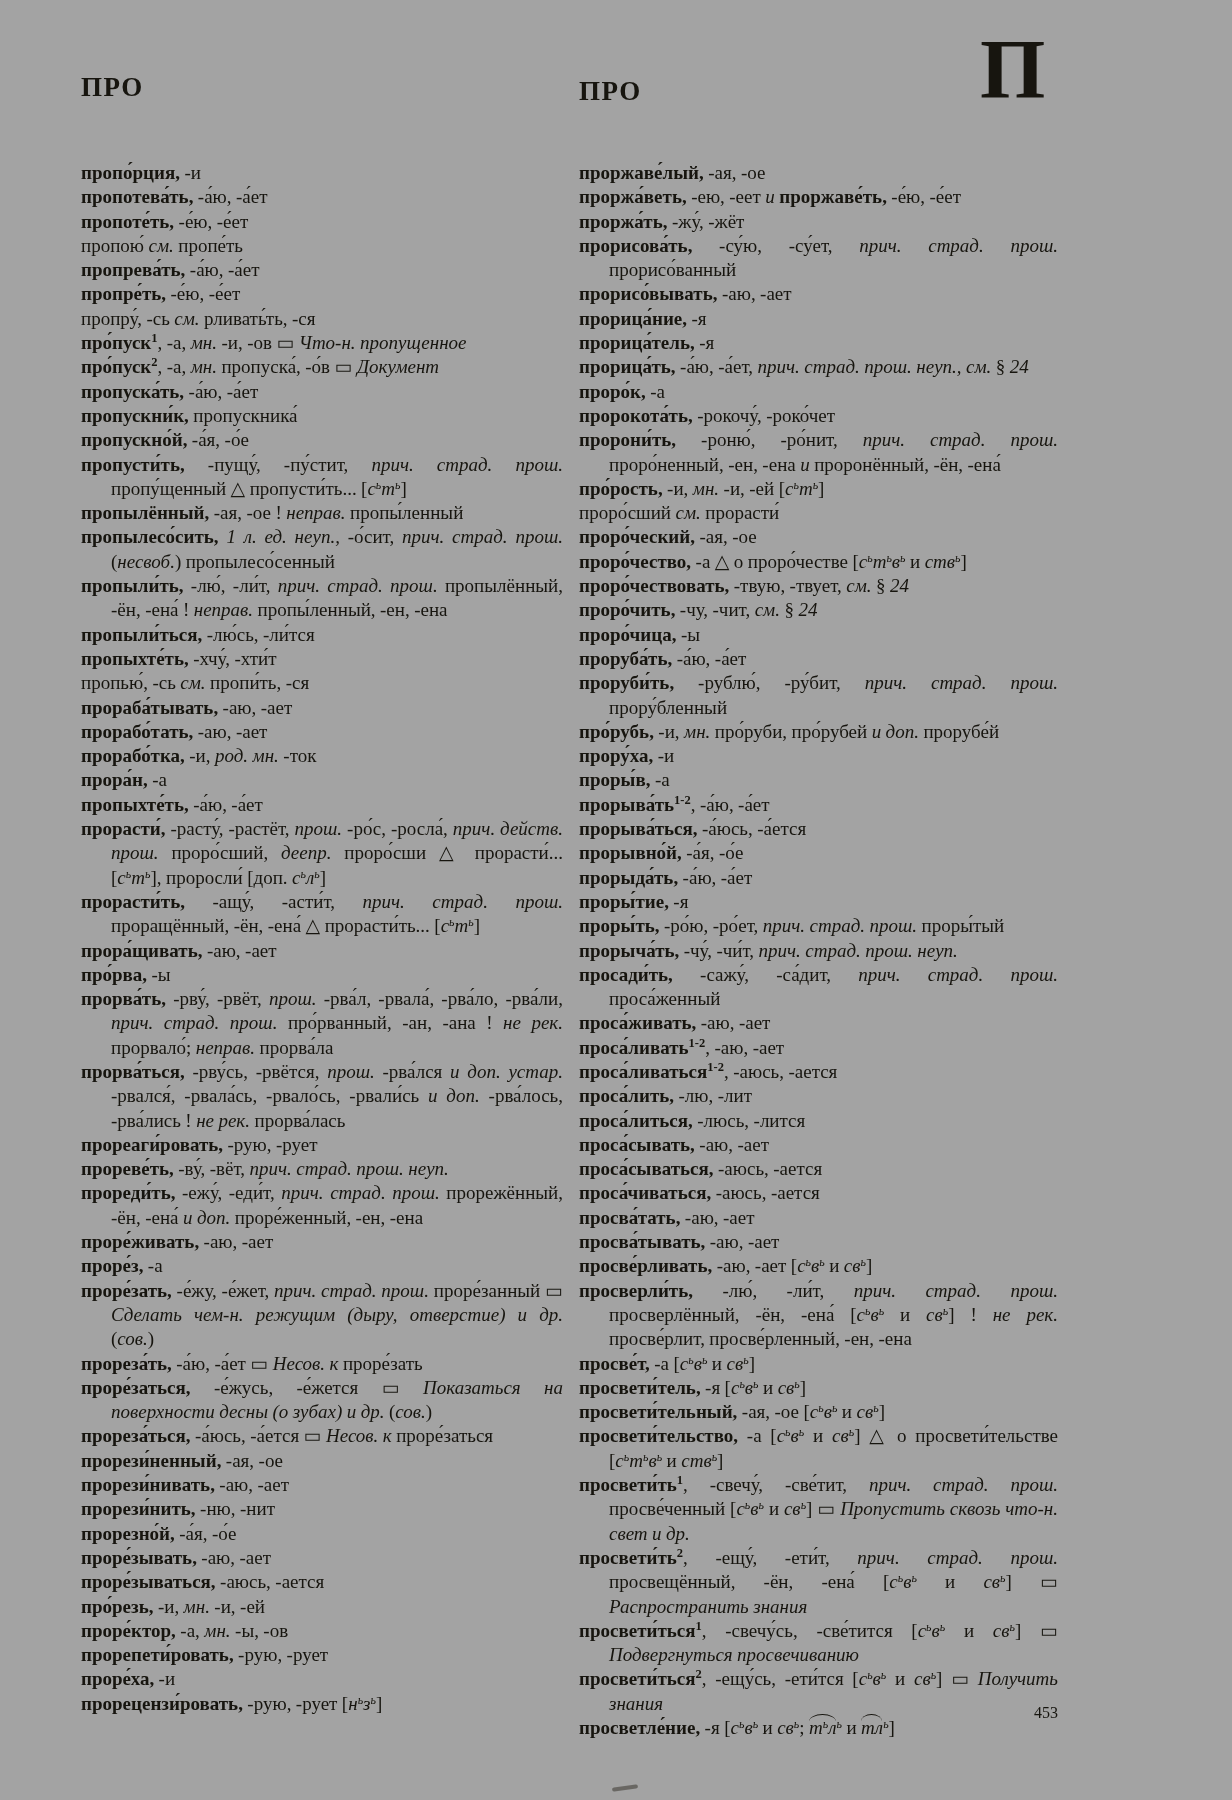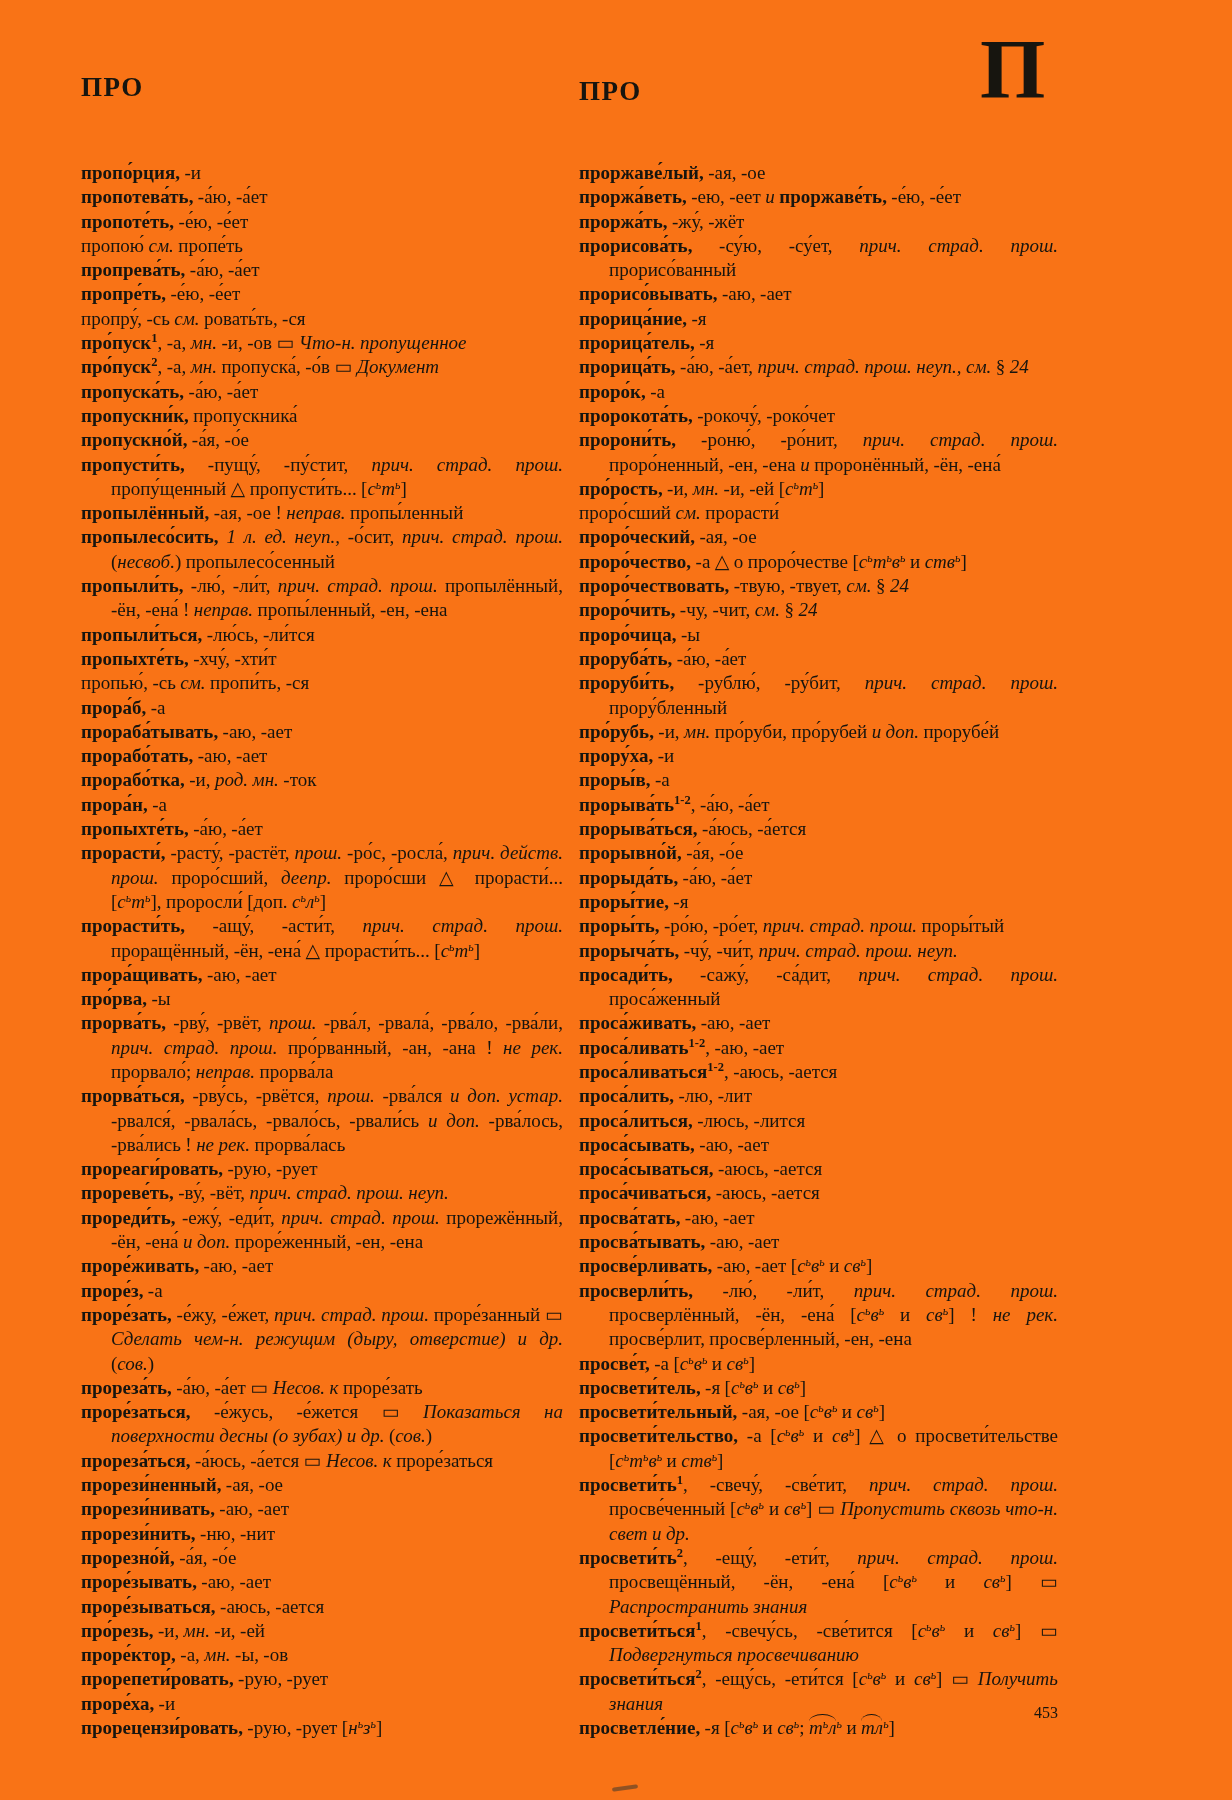--- a/index.html
+++ b/index.html
@@ -1,19 +1,19 @@
 <!DOCTYPE html>
 <html lang="ru"><head>
 <meta charset="utf-8">
 <style>
   html,body{margin:0;padding:0;background:#f5f3ec;}
   .page{
     position:relative;
     width:1232px;height:1800px;
-    background:#f97316;
+    background:#a3a3a3;
     font-family:"Liberation Serif","DejaVu Serif",serif;
     color:#17150f;
     overflow:hidden;
   }
   .running-head{
     position:absolute;top:72px;
     font-weight:bold;font-size:27px;letter-spacing:1.5px;
   }
   .running-head-left{left:81px;}
   .running-head-right{left:579px;top:76px;}
@@ -58,34 +58,33 @@
   <div class="running-head running-head-left">ПРО</div>
   <div class="running-head running-head-right">ПРО</div>
   <div class="section-letter">П</div>
   <div class="col col-left">
       <div class="entry"><span class="r-b">пропо́рция,</span><span class="r-n"> -и</span></div>
       <div class="entry"><span class="r-b">пропотева́ть,</span><span class="r-n"> -а́ю, -а́ет</span></div>
       <div class="entry"><span class="r-b">пропоте́ть,</span><span class="r-n"> -е́ю, -е́ет</span></div>
       <div class="entry"><span class="r-n">пропою́ </span><span class="r-i">см.</span><span class="r-n"> пропе́ть</span></div>
       <div class="entry"><span class="r-b">пропрева́ть,</span><span class="r-n"> -а́ю, -а́ет</span></div>
       <div class="entry"><span class="r-b">пропре́ть,</span><span class="r-n"> -е́ю, -е́ет</span></div>
-      <div class="entry"><span class="r-n">пропру́, -сь </span><span class="r-i">см.</span><span class="r-n"> ровать́ть, -ся</span></div>
+      <div class="entry"><span class="r-n">пропру́, -сь </span><span class="r-i">см.</span><span class="r-n"> рливать́ть, -ся</span></div>
       <div class="entry"><span class="r-b">про́пуск</span><span class="r-s">1</span><span class="r-n">, -а, </span><span class="r-i">мн.</span><span class="r-n"> -и, -ов ▭ </span><span class="r-i">Что-н. пропущенное</span></div>
       <div class="entry"><span class="r-b">про́пуск</span><span class="r-s">2</span><span class="r-n">, -а, </span><span class="r-i">мн.</span><span class="r-n"> пропуска́, -о́в ▭ </span><span class="r-i">Документ</span></div>
       <div class="entry"><span class="r-b">пропуска́ть,</span><span class="r-n"> -а́ю, -а́ет</span></div>
       <div class="entry"><span class="r-b">пропускни́к,</span><span class="r-n"> пропускника́</span></div>
       <div class="entry"><span class="r-b">пропускно́й,</span><span class="r-n"> -а́я, -о́е</span></div>
       <div class="entry"><span class="r-b">пропусти́ть,</span><span class="r-n"> -пущу́, -пу́стит, </span><span class="r-i">прич. страд. прош.</span><span class="r-n"> пропу́щенный △ пропусти́ть... [</span><span class="r-i">с</span><span class="r-is">ь</span><span class="r-i">т</span><span class="r-is">ь</span><span class="r-n">]</span></div>
       <div class="entry"><span class="r-b">пропылённый,</span><span class="r-n"> -ая, -ое ! </span><span class="r-i">неправ.</span><span class="r-n"> пропы́ленный</span></div>
       <div class="entry"><span class="r-b">пропылесо́сить,</span><span class="r-n"> </span><span class="r-i">1 л. ед. неуп.,</span><span class="r-n"> -о́сит, </span><span class="r-i">прич. страд. прош.</span><span class="r-n"> (</span><span class="r-i">несвоб.</span><span class="r-n">) пропылесо́сенный</span></div>
       <div class="entry"><span class="r-b">пропыли́ть,</span><span class="r-n"> -лю́, -ли́т, </span><span class="r-i">прич. страд. прош.</span><span class="r-n"> пропылённый, -ён, -ена́ ! </span><span class="r-i">неправ.</span><span class="r-n"> пропы́ленный, -ен, -ена</span></div>
       <div class="entry"><span class="r-b">пропыли́ться,</span><span class="r-n"> -лю́сь, -ли́тся</span></div>
       <div class="entry"><span class="r-b">пропыхте́ть,</span><span class="r-n"> -хчу́, -хти́т</span></div>
       <div class="entry"><span class="r-n">пропью́, -сь </span><span class="r-i">см.</span><span class="r-n"> пропи́ть, -ся</span></div>
-      <div class="entry"><span class="r-b">прора́б,</span><span class="r-n"> -а</span></div>
       <div class="entry"><span class="r-b">прораба́тывать,</span><span class="r-n"> -аю, -ает</span></div>
       <div class="entry"><span class="r-b">прорабо́тать,</span><span class="r-n"> -аю, -ает</span></div>
       <div class="entry"><span class="r-b">прорабо́тка,</span><span class="r-n"> -и, </span><span class="r-i">род. мн.</span><span class="r-n"> -ток</span></div>
       <div class="entry"><span class="r-b">прора́н,</span><span class="r-n"> -а</span></div>
       <div class="entry"><span class="r-b">пропыхте́ть,</span><span class="r-n"> -а́ю, -а́ет</span></div>
       <div class="entry"><span class="r-b">прорасти́,</span><span class="r-n"> -расту́, -растёт, </span><span class="r-i">прош.</span><span class="r-n"> -ро́с, -росла́, </span><span class="r-i">прич. действ. прош.</span><span class="r-n"> проро́сший, </span><span class="r-i">деепр.</span><span class="r-n"> проро́сши △ прорасти́... [</span><span class="r-i">с</span><span class="r-is">ь</span><span class="r-i">т</span><span class="r-is">ь</span><span class="r-n">], проросли́ [доп. </span><span class="r-i">с</span><span class="r-is">ь</span><span class="r-i">л</span><span class="r-is">ь</span><span class="r-n">]</span></div>
       <div class="entry"><span class="r-b">прорасти́ть,</span><span class="r-n"> -ащу́, -асти́т, </span><span class="r-i">прич. страд. прош.</span><span class="r-n"> проращённый, -ён, -ена́ △ прорасти́ть... [</span><span class="r-i">с</span><span class="r-is">ь</span><span class="r-i">т</span><span class="r-is">ь</span><span class="r-n">]</span></div>
       <div class="entry"><span class="r-b">прора́щивать,</span><span class="r-n"> -аю, -ает</span></div>
       <div class="entry"><span class="r-b">про́рва,</span><span class="r-n"> -ы</span></div>
       <div class="entry"><span class="r-b">прорва́ть,</span><span class="r-n"> -рву́, -рвёт, </span><span class="r-i">прош.</span><span class="r-n"> -рва́л, -рвала́, -рва́ло, -рва́ли, </span><span class="r-i">прич. страд. прош.</span><span class="r-n"> про́рванный, -ан, -ана ! </span><span class="r-i">не рек.</span><span class="r-n"> прорвало́; </span><span class="r-i">неправ.</span><span class="r-n"> прорва́ла</span></div>

